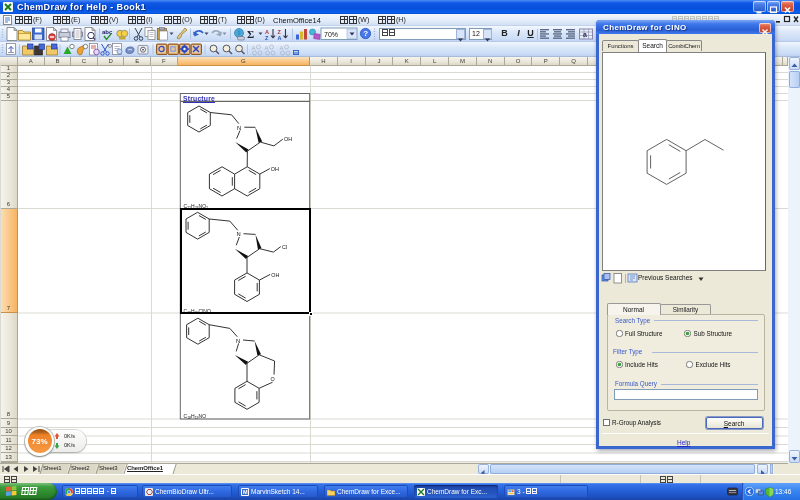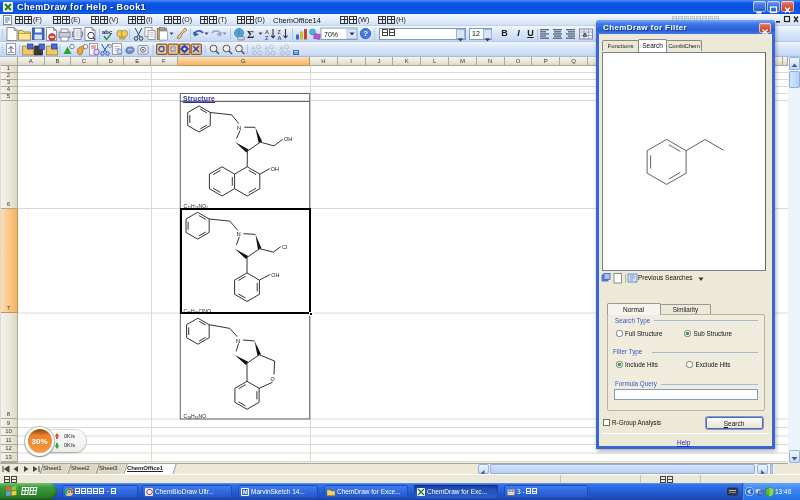--- a/index.html
+++ b/index.html
@@ -565,21 +565,21 @@
     <rect x="0.5" y="2" width="5" height="4" fill="#C8D8F0" stroke="#88A" stroke-width=".5"></rect>
     <rect x="3.5" y="4" width="5" height="4" fill="#5888D8" stroke="#246" stroke-width=".5"></rect>
   </svg>
 <svg class="a" style="left:765px;top:486.5px" width="9" height="10" viewBox="0 0 9 10">
     <path d="M4.5 0.5 L8.5 2 V5 Q8.5 8.5 4.5 9.8 Q0.5 8.5 0.5 5 V2 Z" fill="#58B830" stroke="#2A7010" stroke-width=".5"></path>
     <path d="M4.5 0.5 L8.5 2 V5 Q8.5 8.5 4.5 9.8 Z" fill="#8AD858"></path>
   </svg>
 <div class="a" style="left:775px;top:488px;font-size:6.5px;color:#fff">13:46</div>
 <div class="a" style="left:596px;top:20px;width:179px;height:429px;background:#ECE9D8;border:3px solid #3A66D0;border-radius:4px 4px 0 0;box-shadow:1px 2px 4px rgba(0,0,40,.35)"></div>
 <div class="a" style="left:596px;top:20px;width:179px;height:14px;border-radius:4px 4px 0 0;background:linear-gradient(180deg,#7FA8F4 0%,#3E78EC 28%,#2A60D4 70%,#3E78EC 100%)"></div>
-<div class="a" style="left:603px;top:23px;font-size:8px;font-weight:bold;color:#fff;letter-spacing:.4px;text-shadow:1px 1px 1px rgba(0,20,80,.6)">ChemDraw for Filter</div>
+<div class="a" style="left:603px;top:23px;font-size:8px;font-weight:bold;color:#fff;letter-spacing:.4px;text-shadow:1px 1px 1px rgba(0,20,80,.6)">ChemDraw for ClNO</div>
 <div class="a" style="left:759px;top:22.5px;width:12px;height:10.5px;border-radius:2px;background:linear-gradient(180deg,#F0A088 0%,#E06248 30%,#BE3A24 100%);box-shadow:inset 0 0 0 1px rgba(255,255,255,.6)"><svg width="12" height="10" viewBox="0 0 12 10">
       <path d="M3.5 2.5 L8.5 7.5 M8.5 2.5 L3.5 7.5" stroke="#fff" stroke-width="1.4"></path>
     </svg></div>
 <div class="a" style="left:602px;top:40px;width:37px;height:11px;background:#ECE9D8;border:1px solid #888;border-bottom:none;border-radius:2px 2px 0 0;font-size:6px;text-align:center;line-height:11px;color:#222;overflow:hidden">Functions</div>
 <div class="a" style="left:666px;top:40px;width:36px;height:11px;background:#ECE9D8;border:1px solid #888;border-bottom:none;border-radius:2px 2px 0 0;font-size:6px;text-align:center;line-height:11px;color:#222;overflow:hidden;letter-spacing:-.2px">CombiChem</div>
 <div class="a" style="left:638px;top:38.5px;width:29px;height:13.5px;background:#fff;border:1px solid #888;border-bottom:none;border-radius:2px 2px 0 0;font-size:6.5px;text-align:center;line-height:12px;color:#111;z-index:5">Search</div>
 <div class="a" style="left:601.5px;top:52px;width:164px;height:218.5px;background:#fff;border:1px solid #808080;border-right:1.5px solid #666;z-index:4"></div>
 <svg class="a" style="left:601px;top:272.5px;z-index:5" width="110" height="11" viewBox="0 0 110 11">
     <g>
       <rect x="1" y="2" width="6" height="6" fill="#6890E0" stroke="#2850A8" stroke-width=".7"></rect>
@@ -764,12 +764,12 @@
   </svg>
 <div class="a" style="left:30px;top:430px;width:56px;height:22px;border-radius:11px;background:linear-gradient(180deg,#FDFDFD,#ECECEA);box-shadow:0 1px 2px rgba(0,0,0,.25),0 0 0 1px #DDDDD8;z-index:50"></div>
 <svg class="a" style="left:53px;top:432px;z-index:52" width="8" height="18" viewBox="0 0 8 18">
     <path d="M4 1 L6.5 4.5 H5 V7 H3 V4.5 H1.5 Z" fill="#E05038"></path>
     <path d="M4 17 L1.5 13.5 H3 V11 H5 V13.5 H6.5 Z" fill="#30A848"></path>
   </svg>
 <div class="a" style="left:64px;top:432.5px;font-size:5.5px;color:#222;z-index:52">0K/s</div>
 <div class="a" style="left:64px;top:442px;font-size:5.5px;color:#222;z-index:52">0K/s</div>
 <div class="a" style="left:25px;top:426.5px;width:29px;height:29px;border-radius:50%;background:#fff;box-shadow:0 1px 2px rgba(0,0,0,.35),0 0 0 1px #C8C8C2;z-index:53"></div>
 <div class="a" style="left:27.5px;top:429px;width:24px;height:24px;border-radius:50%;background:linear-gradient(180deg,#96500F 0%,#B0621C 13%,#EC8026 25%,#F18C34 55%,#F59A44 100%);z-index:54"></div>
-<div class="a" style="left:27.5px;top:434px;width:24px;height:19px;font-size:8px;font-weight:bold;color:#fff;text-align:center;line-height:16px;z-index:55">30%</div>
+<div class="a" style="left:27.5px;top:434px;width:24px;height:19px;font-size:8px;font-weight:bold;color:#fff;text-align:center;line-height:16px;z-index:55">73%</div>
 </body></html>

